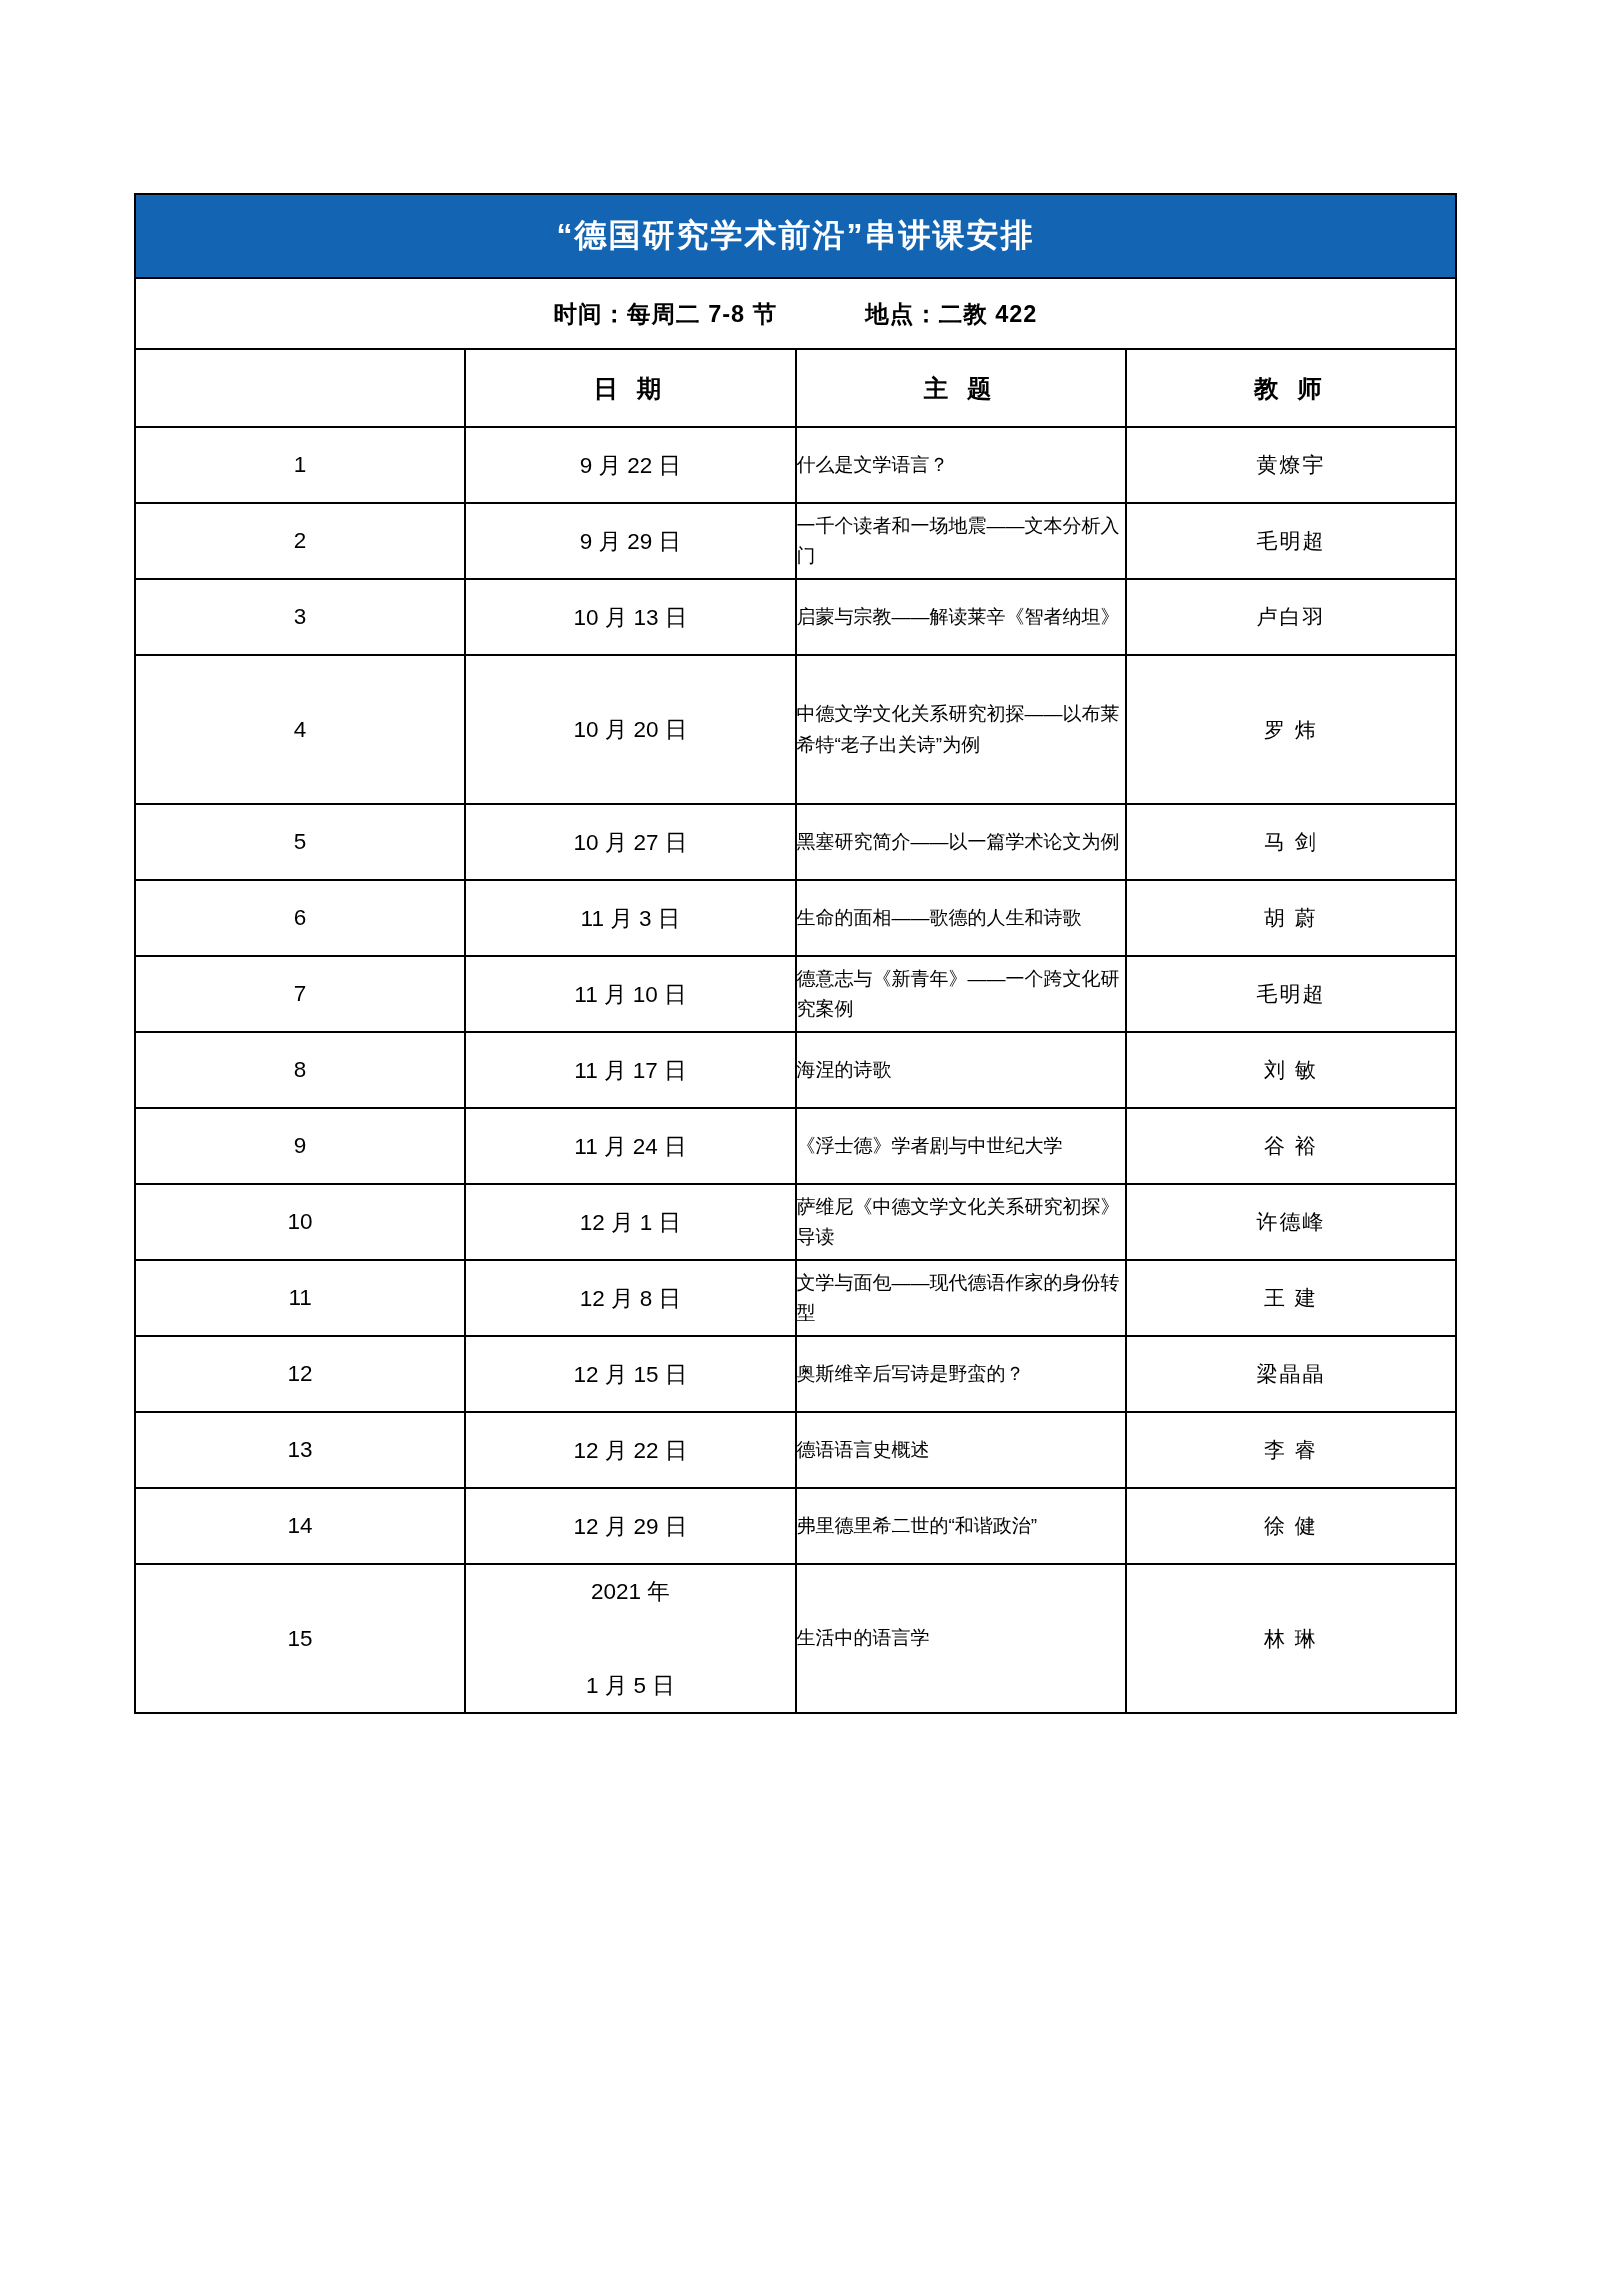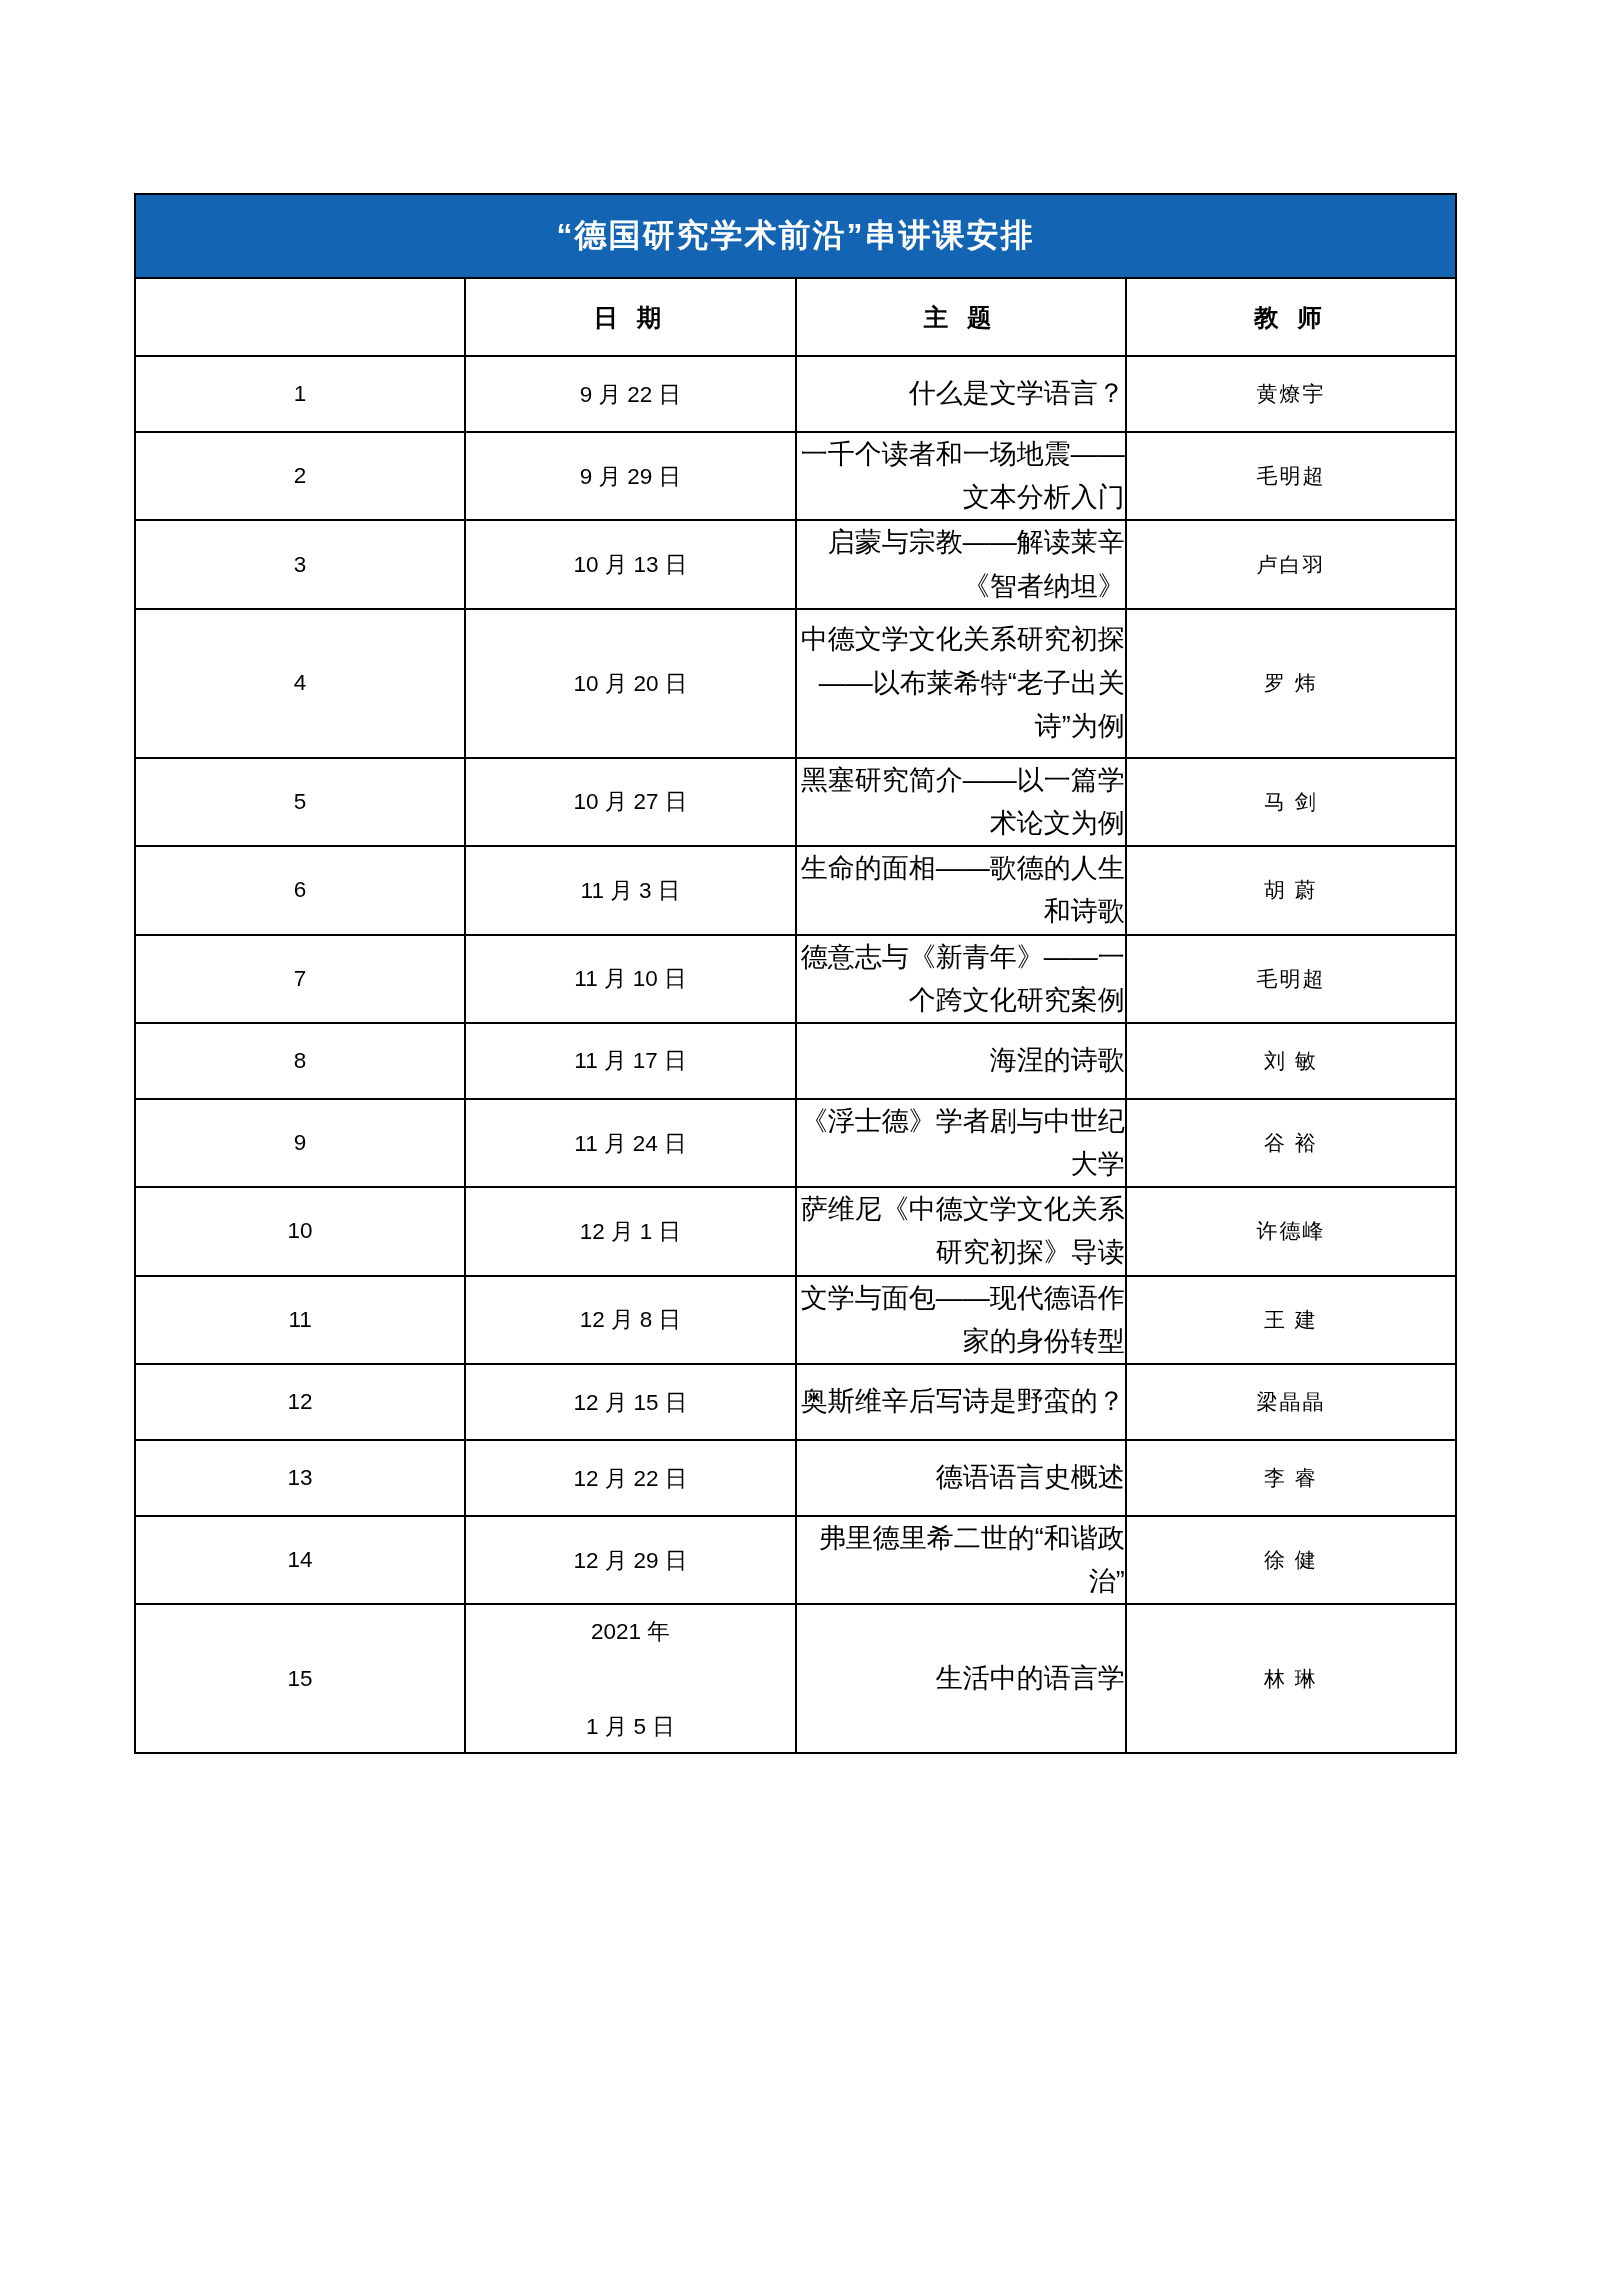--- a/index.html
+++ b/index.html
@@ -73,22 +73,22 @@
 
   .r-no {
     text-align: center;
     font-size: 22.5px;
   }
   .r-date {
     text-align: center;
     font-size: 22.5px;
   }
   .r-topic {
-    text-align: right;
-    font-size: 27px;
+    text-align: left;
+    font-size: 19px;
     padding: 13.7px 15.7px 13.7px 17.6px;
     line-height: 1.6;
   }
   .r-teacher {
     text-align: center;
     font-size: 21px;
     letter-spacing: 2px;
   }
   .row-h1 td { height: 74px; }
   .row-h2 td { height: 147px; }
@@ -98,20 +98,25 @@
 </style>
 </head>
 <body>
 
 <div class="page">
   <table class="doc-table">
     <tbody>
       <tr>
         <td class="title-cell" colspan="4">“德国研究学术前沿”串讲课安排</td>
       </tr>
+      <tr>
+        <td class="subtitle-cell" colspan="4">
+          <span class="subtitle-inner">时间：每周二 7-8 节</span><span class="sub-gap"></span><span class="subtitle-inner">地点：二教 422</span>
+        </td>
+      </tr>
       <tr class="head-row">
         <td class="col-no"></td>
         <td class="col-date">日  期</td>
         <td class="col-topic">主  题</td>
         <td class="col-teacher">教  师</td>
       </tr>
 
       <tr class="row-h1">
         <td class="r-no">1</td>
         <td class="r-date">9 月 22 日</td>

